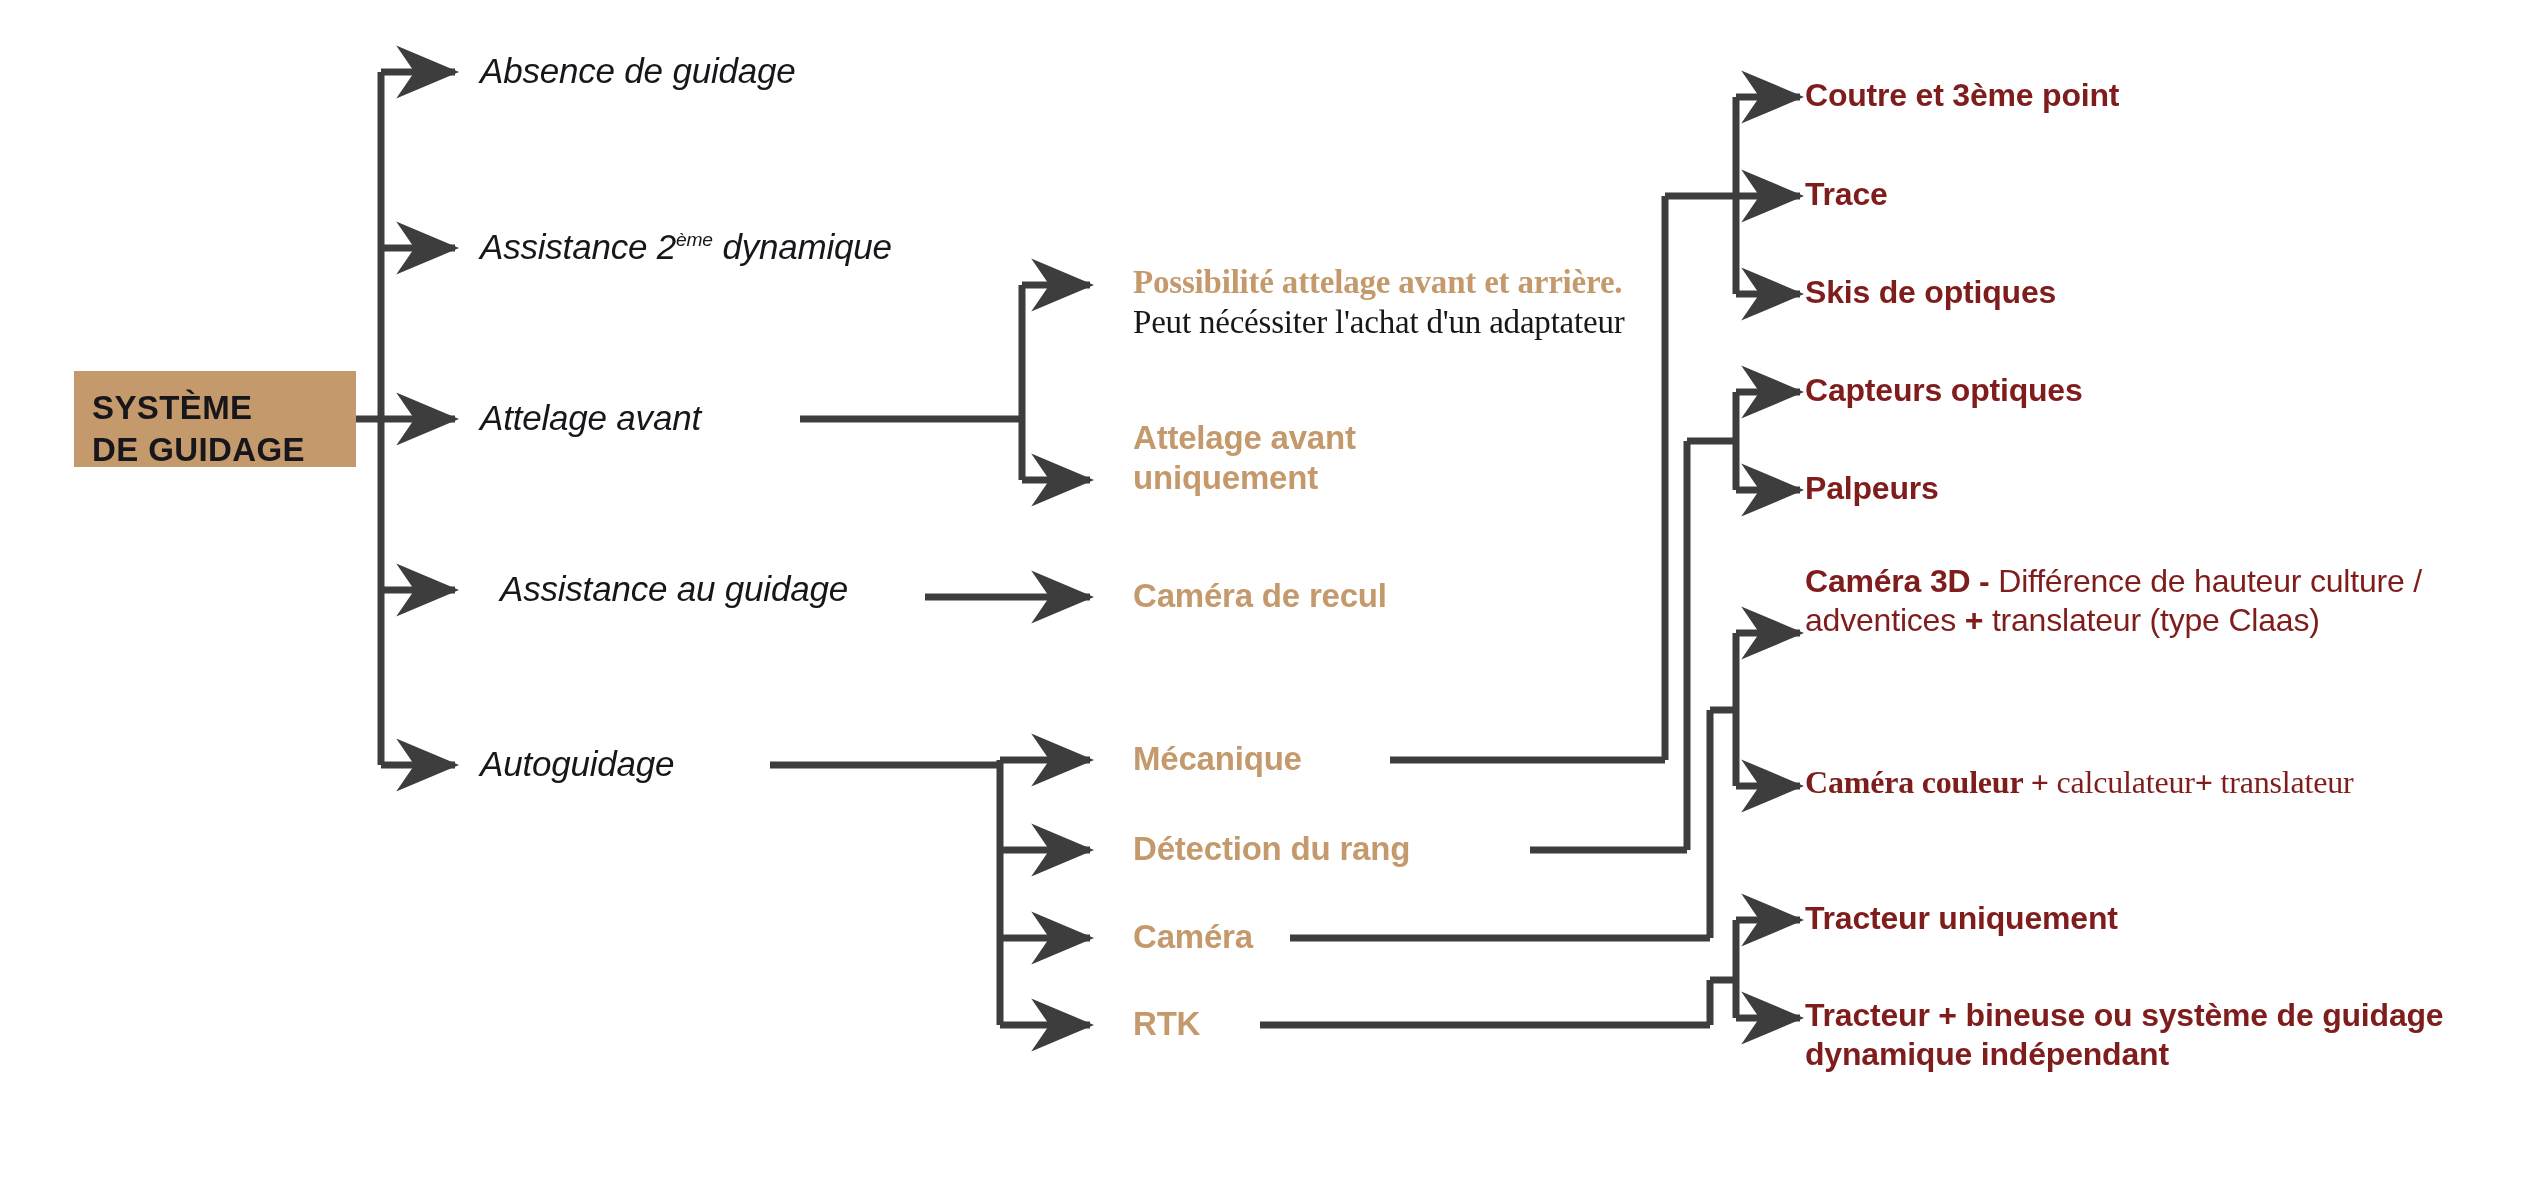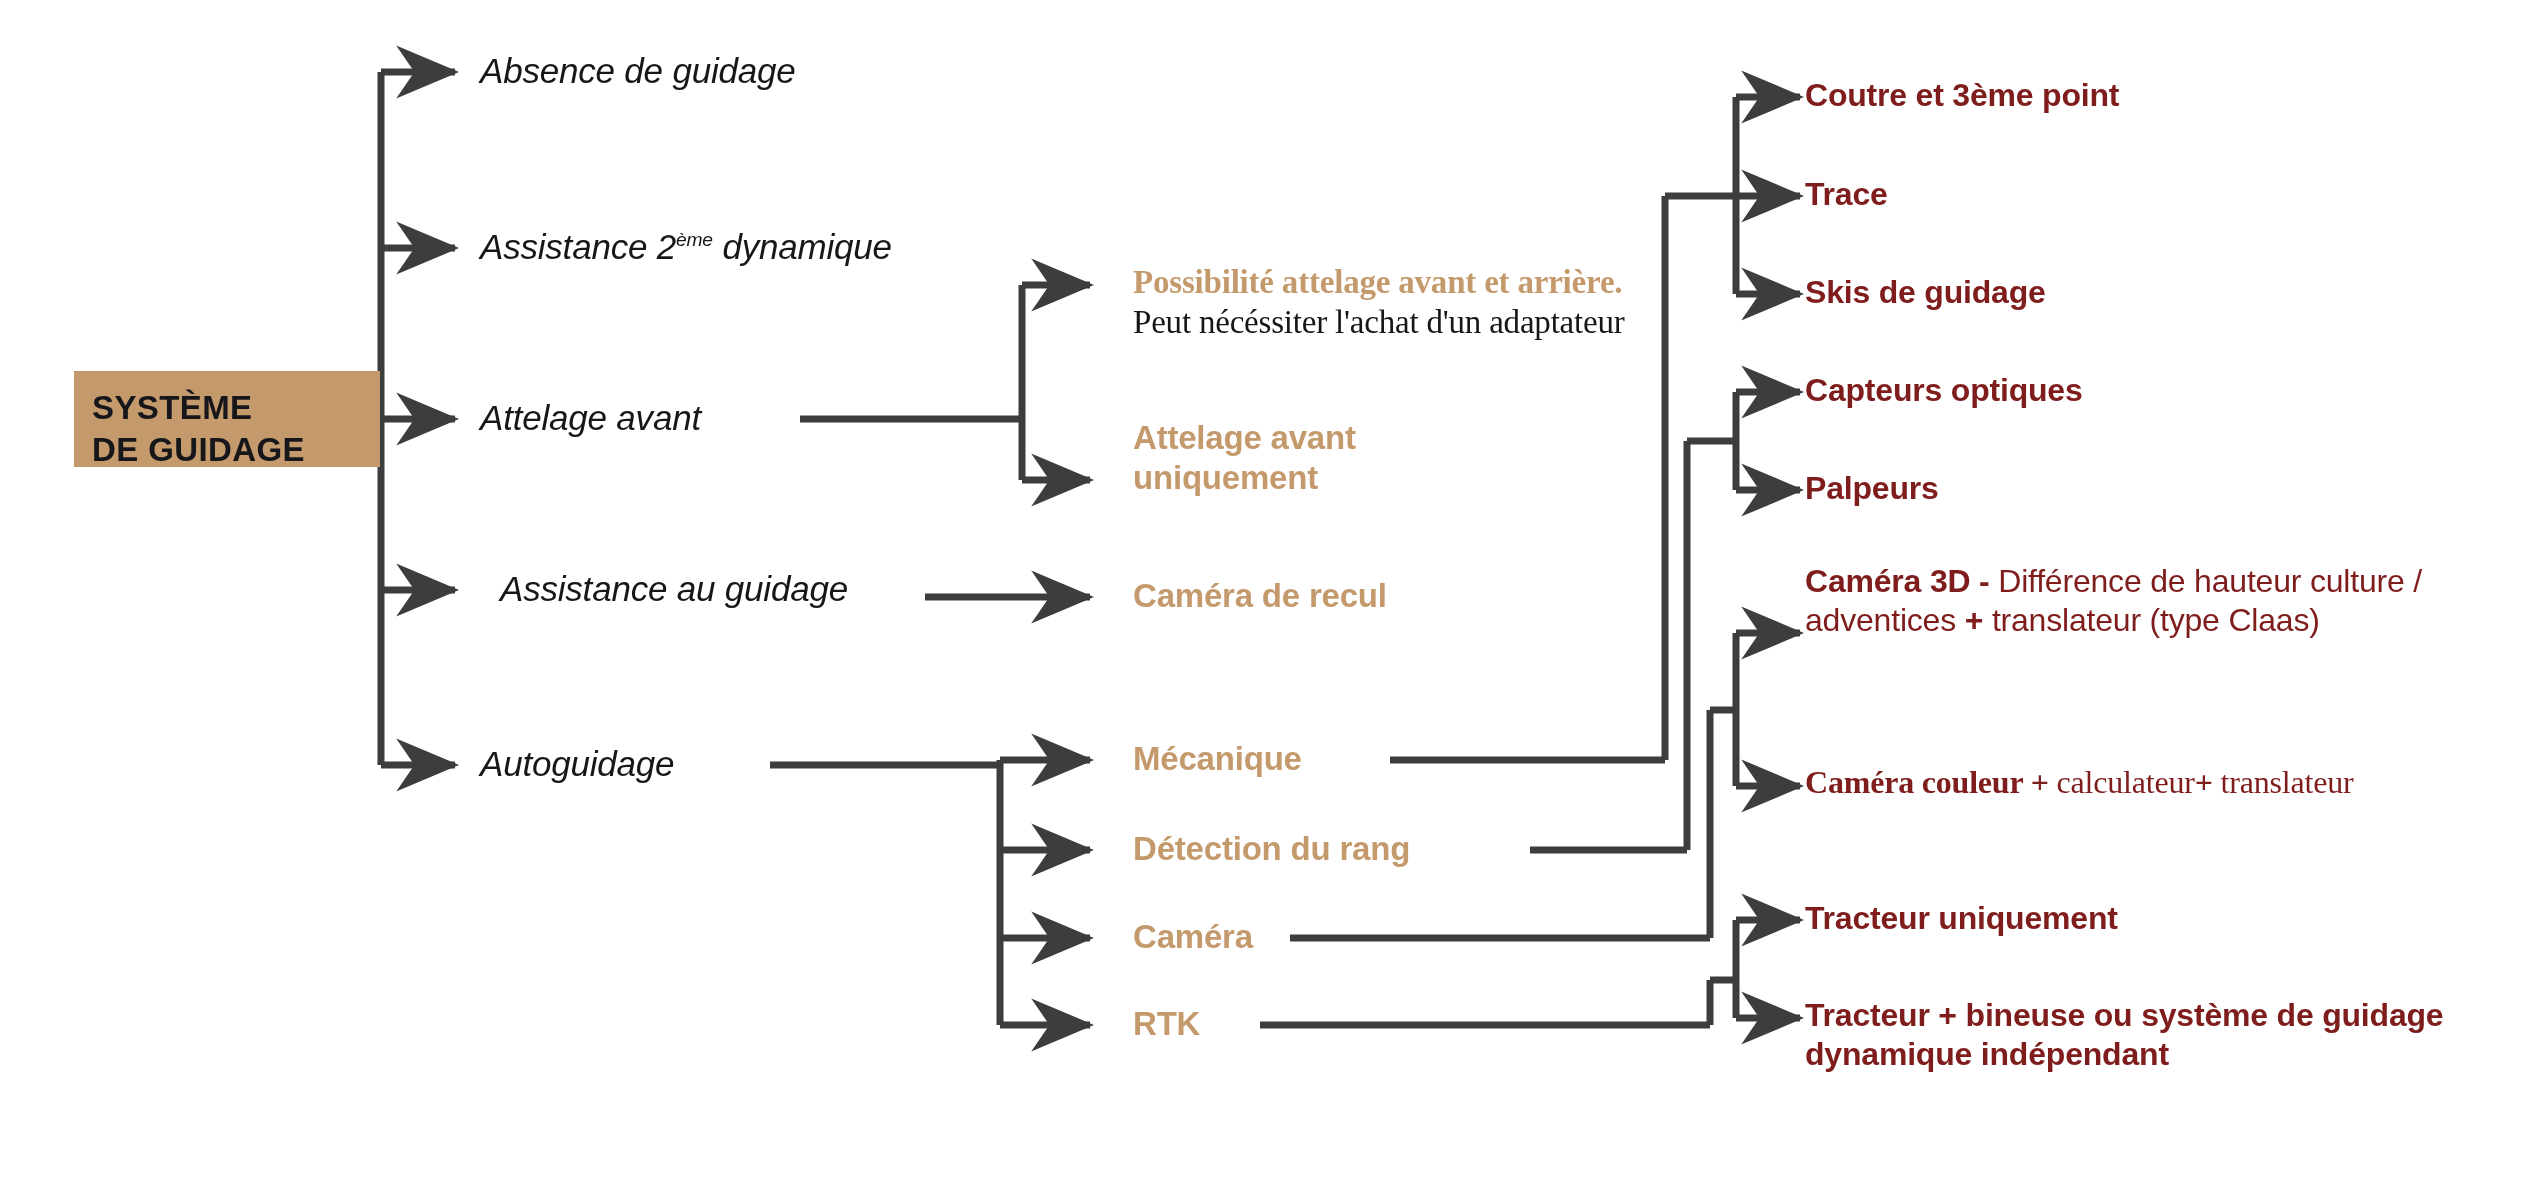--- a/index.html
+++ b/index.html
@@ -117,21 +117,21 @@
 
       <path d="M1260,1025 L1710,1025"></path>
       <path d="M1710,980 L1710,1025"></path>
       <path d="M1710,980 L1736,980"></path>
       <path d="M1736,920 L1736,1018"></path>
       <path d="M1736,920 L1800,920" marker-end="url(#arw)"></path>
       <path d="M1736,1018 L1800,1018" marker-end="url(#arw)"></path>
     </g>
   </svg>
 
-  <div class="root-box" style="left:74px;top:371px;width:306px;height:96px;">
+  <div class="root-box" style="left:74px;top:371px;width:282px;height:96px;">
     <div>SYSTÈME</div>
     <div>DE GUIDAGE</div>
   </div>
 
   <div class="node lvl1" style="left:480px;top:50px;">
     <span>Absence de guidage</span>
   </div>
 
   <div class="node lvl1" style="left:480px;top:226px;">
     <span>Assistance 2</span><sup>ème</sup><span> dynamique</span>
@@ -179,21 +179,21 @@
 
   <div class="node leaf nowrap" style="left:1805px;top:76px;">
     <span class="bold">Coutre et 3ème point</span>
   </div>
 
   <div class="node leaf nowrap" style="left:1805px;top:175px;">
     <span class="bold">Trace</span>
   </div>
 
   <div class="node leaf nowrap" style="left:1805px;top:273px;">
-    <span class="bold">Skis de guidage</span>
+    <span class="bold">Skis de optiques</span>
   </div>
 
   <div class="node leaf nowrap" style="left:1805px;top:371px;">
     <span class="bold">Capteurs optiques</span>
   </div>
 
   <div class="node leaf nowrap" style="left:1805px;top:469px;">
     <span class="bold">Palpeurs</span>
   </div>
 

